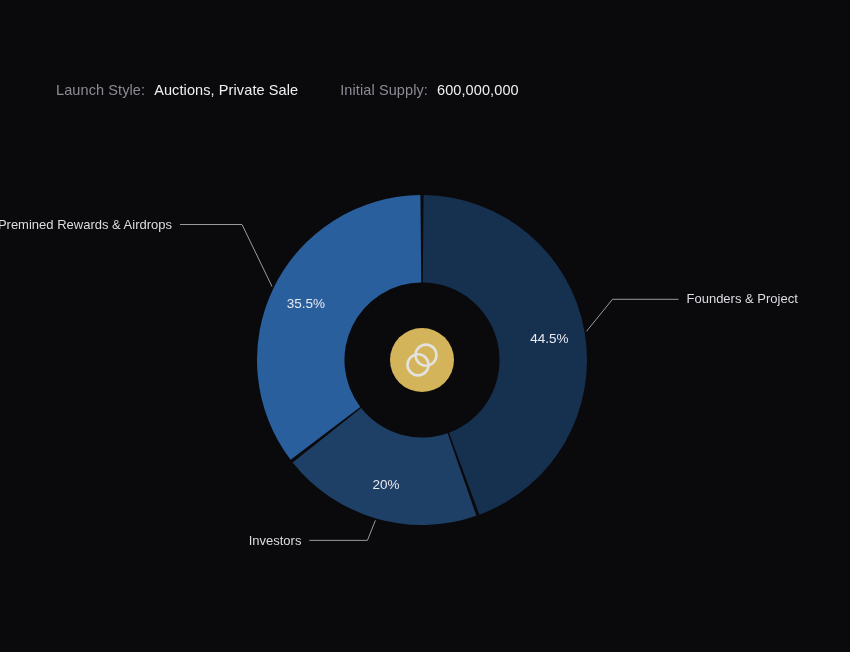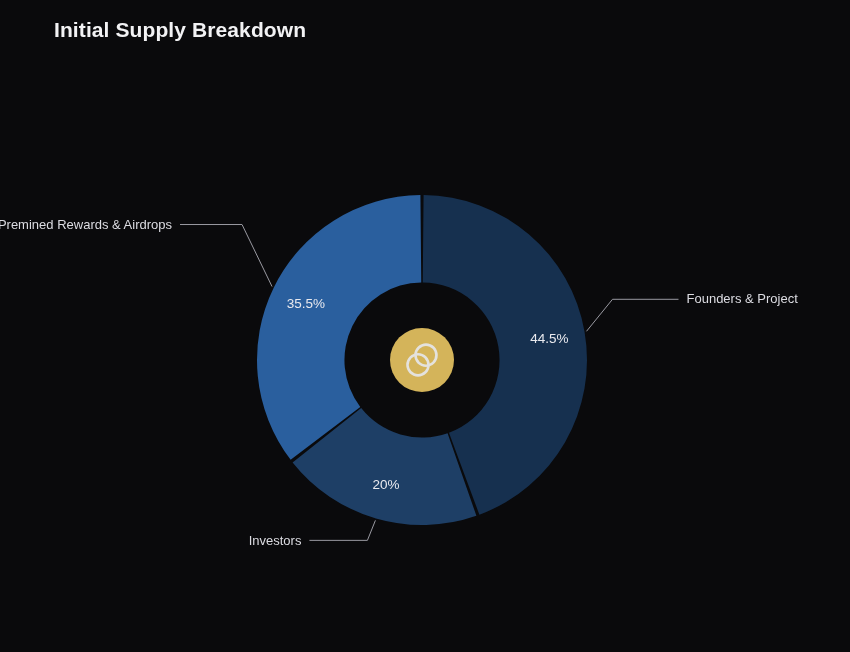--- a/index.html
+++ b/index.html
@@ -28,22 +28,31 @@
 
   .slice-pct { font-family:"Liberation Sans", sans-serif; font-size:13.5px; fill:#e9e9ee; }
   .outer-label { font-family:"Liberation Sans", sans-serif; font-size:13px; fill:#dcdce2; }
   .leader { stroke:#9a9aa2; stroke-width:1; fill:none; }
 </style>
 </head>
 <body>
 
 <div id="root">
 
-  <div class="page-title">Initial Supply Breakdown</div>
 
+  <div class="meta-row">
+    <div class="meta-pair">
+      <span class="meta-label">Launch Style:</span>
+      <span class="meta-value">Auctions, Private Sale</span>
+    </div>
+    <div class="meta-pair">
+      <span class="meta-label">Initial Supply:</span>
+      <span class="meta-value">600,000,000</span>
+    </div>
+  </div>
 
   <div class="chart-wrap">
     <svg class="donut" viewBox="0 0 850 500">
       <g id="slices">
           <path d="M 423.583861971296 77.00760205010693 A 165 165 0 0 1 479.3794070073007 396.70166014458454
           L 448.9683212934313 314.7097802679547 A 77.55 77.55 0 0 0 422.7444151265091 164.45357296355024 Z" fill="#16304f"></path>
           <path d="M 476.3989564683599 397.7746883648094 A 165 165 0 0 1 292.60118993022746 344.3765009781392
           L 361.1825592672069 290.11695545972543 A 77.55 77.55 0 0 0 447.56750954012915 315.2141035314604 Z" fill="#1e3f66"></path>
           <path d="M 290.6596695817874 341.8735080270776 A 165 165 0 0 1 420.4161380287039 77.00760205010693
           L 421.2555848734908 164.45357296355024 A 77.55 77.55 0 0 0 360.2700447034401 288.94054877272646 Z" fill="#2a5f9e"></path>

